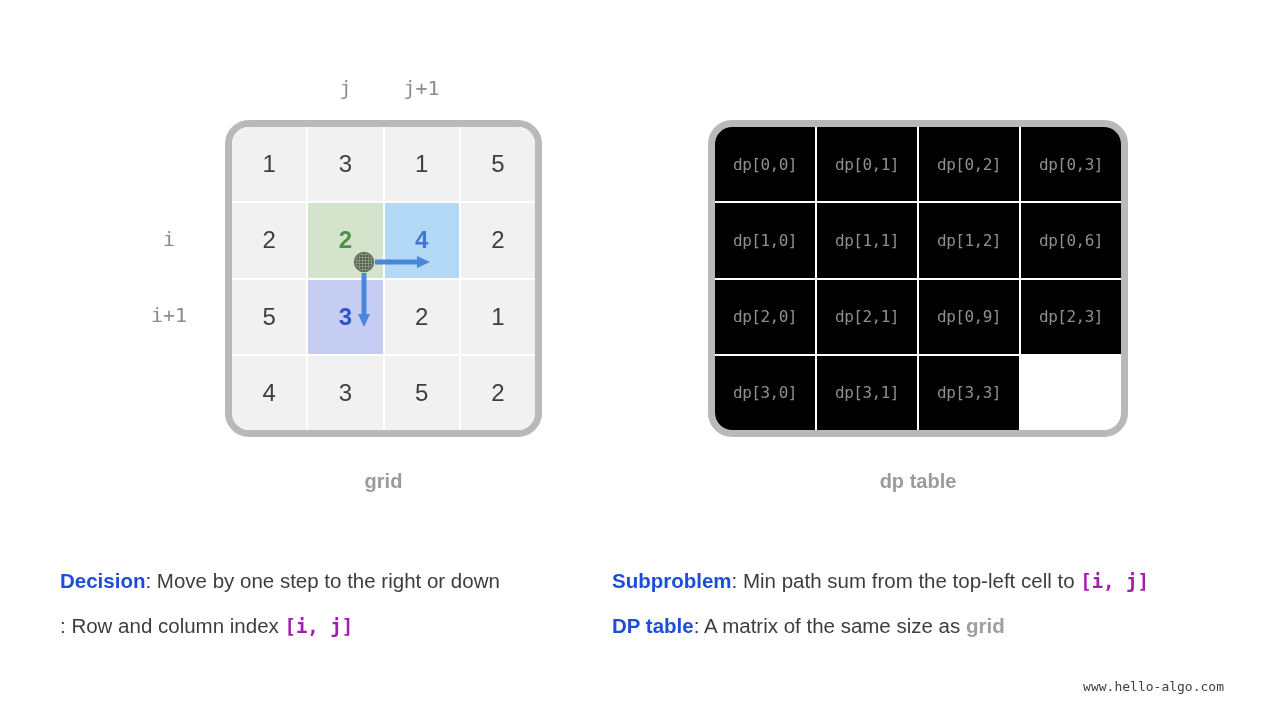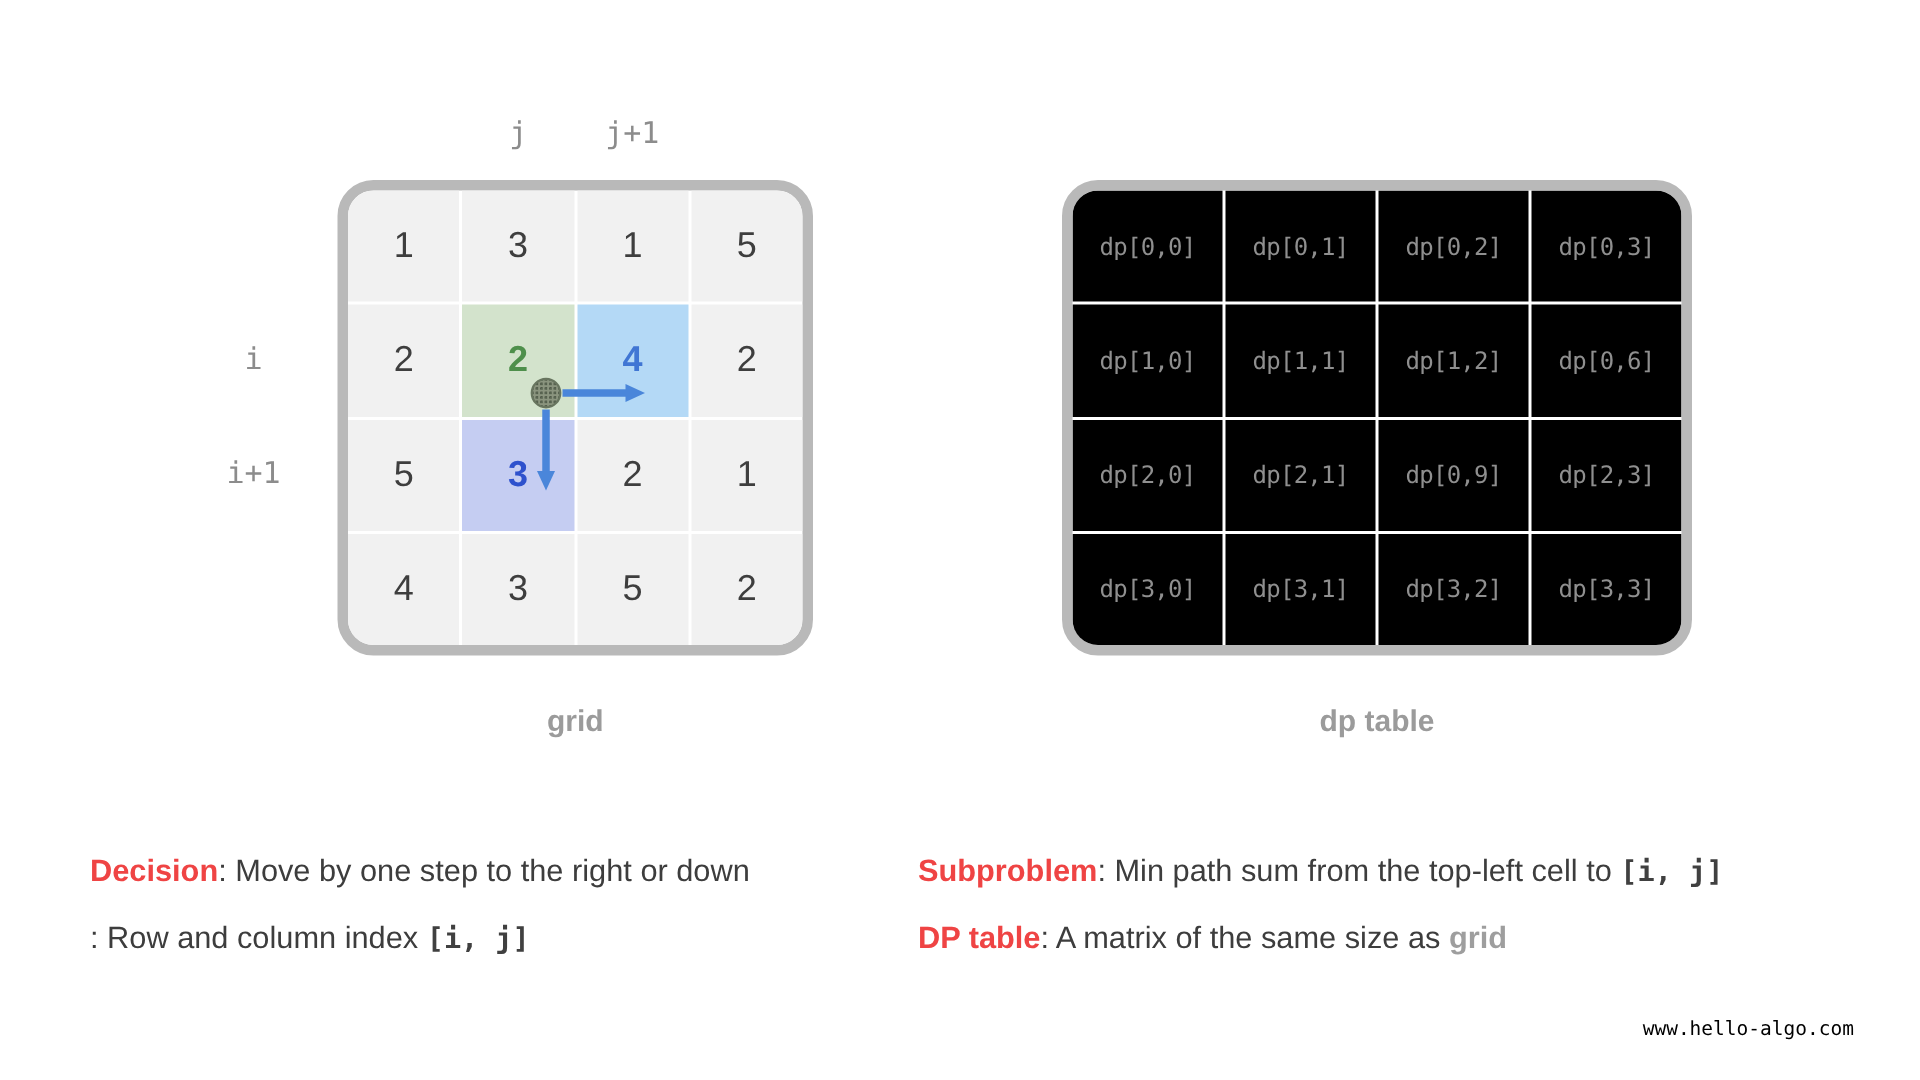--- a/index.html
+++ b/index.html
@@ -84,37 +84,37 @@
   
   .notes {
     position: absolute;
     top: 558px;
     font-size: 20.5px;
     color: #3d3d3d;
   }
   .notes-left  { left: 60px;  width: 540px; }
   .notes-right { left: 612px; width: 640px; }
   .note-line { height: 45px; line-height: 28px; display: flex; align-items: center; white-space: pre; }
-  .note-label { font-weight: bold; color: #ef4444; }
+  .note-label { font-weight: bold; color: #1d4ed8; }
   .note-code {
     font-family: "DejaVu Sans Mono", monospace;
     font-weight: bold;
     font-size: 19px;
-    color: #404040;
+    color: #a21caf;
   }
   .note-ref { font-weight: bold; color: #9e9e9e; }
 
   
   .watermark {
     position: absolute;
-    right: 44px;
+    right: 56px;
     top: 679px;
     font-family: "DejaVu Sans Mono", monospace;
     font-size: 13px;
-    color: #000000;
+    color: #404040;
   }
 </style>
 </head>
 <body>
 
 <div class="axis-label lbl-j">j</div>
 <div class="axis-label lbl-j1">j+1</div>
 
 <div class="axis-label lbl-i">i</div>
 <div class="axis-label lbl-i1">i+1</div>
@@ -162,21 +162,20 @@
   <div class="dp-cell">dp[1,0]</div>
   <div class="dp-cell">dp[1,1]</div>
   <div class="dp-cell">dp[1,2]</div>
   <div class="dp-cell">dp[0,6]</div>
   <div class="dp-cell">dp[2,0]</div>
   <div class="dp-cell">dp[2,1]</div>
   <div class="dp-cell">dp[0,9]</div>
   <div class="dp-cell">dp[2,3]</div>
   <div class="dp-cell">dp[3,0]</div>
   <div class="dp-cell">dp[3,1]</div>
-  <div class="dp-cell">dp[3,2]</div>
   <div class="dp-cell">dp[3,3]</div>
 </div>
 
 <div class="caption caption-grid">grid</div>
 <div class="caption caption-dp">dp table</div>
 
 <div class="notes notes-left">
   <div class="note-line"><span class="note-label">Decision</span><span>: Move by one step to the right or down</span></div>
   <div class="note-line"><span>: Row and column index </span><span class="note-code">[i, j]</span></div>
 </div>

